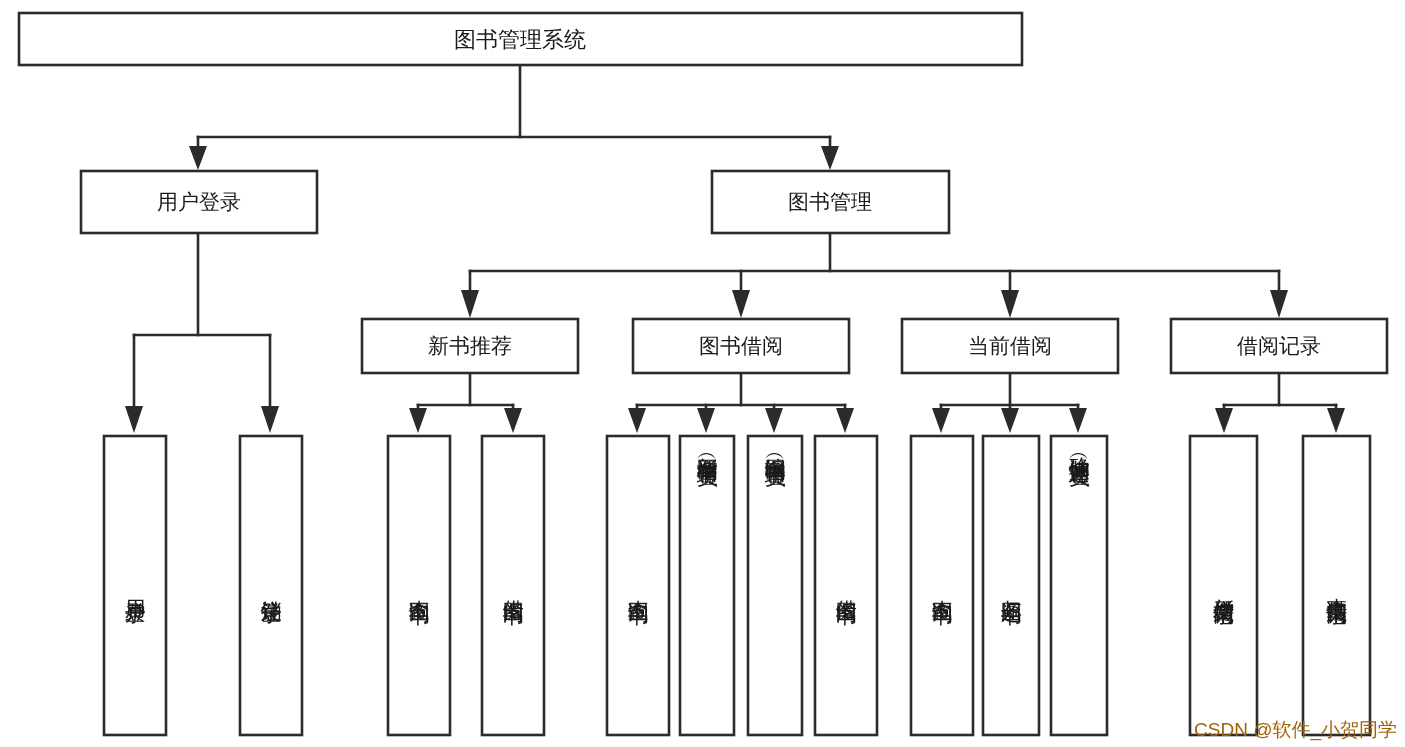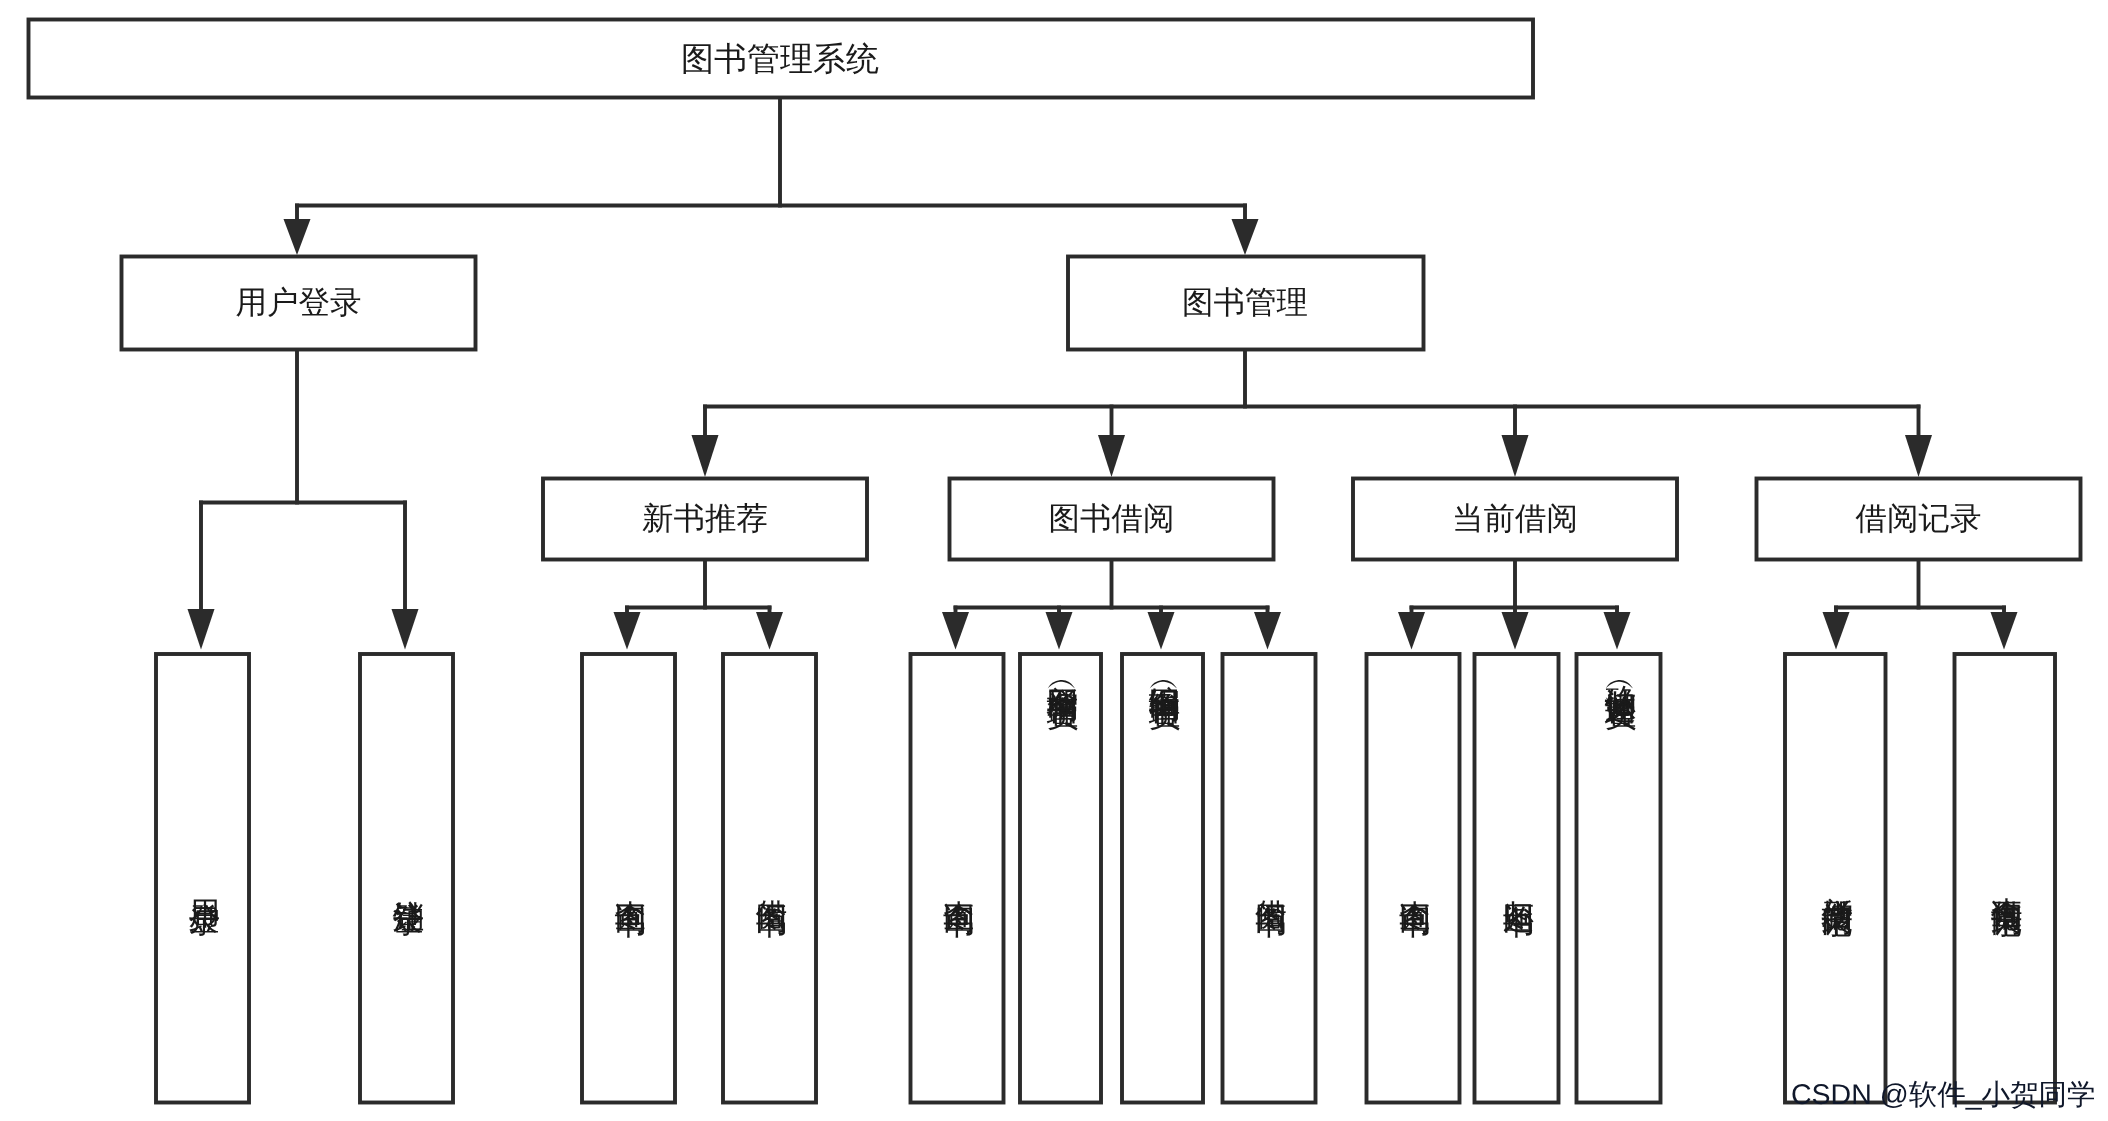--- a/index.html
+++ b/index.html
@@ -72,21 +72,21 @@
     color: #1a1a1a;
     letter-spacing: 1.5px;
     white-space: nowrap;
   }
   .watermark {
     position: absolute;
     right: 8px;
     bottom: 4px;
     font-family: "Liberation Sans", "DejaVu Sans", sans-serif;
     font-size: 19px;
-    color: #0f172a;
+    color: #a16207;
     white-space: nowrap;
     user-select: none;
   }
 </style>
 </head>
 <body>
 
 <div id="diagram-root">
 
   <svg class="diagram-svg" viewBox="0 0 1405 747">

